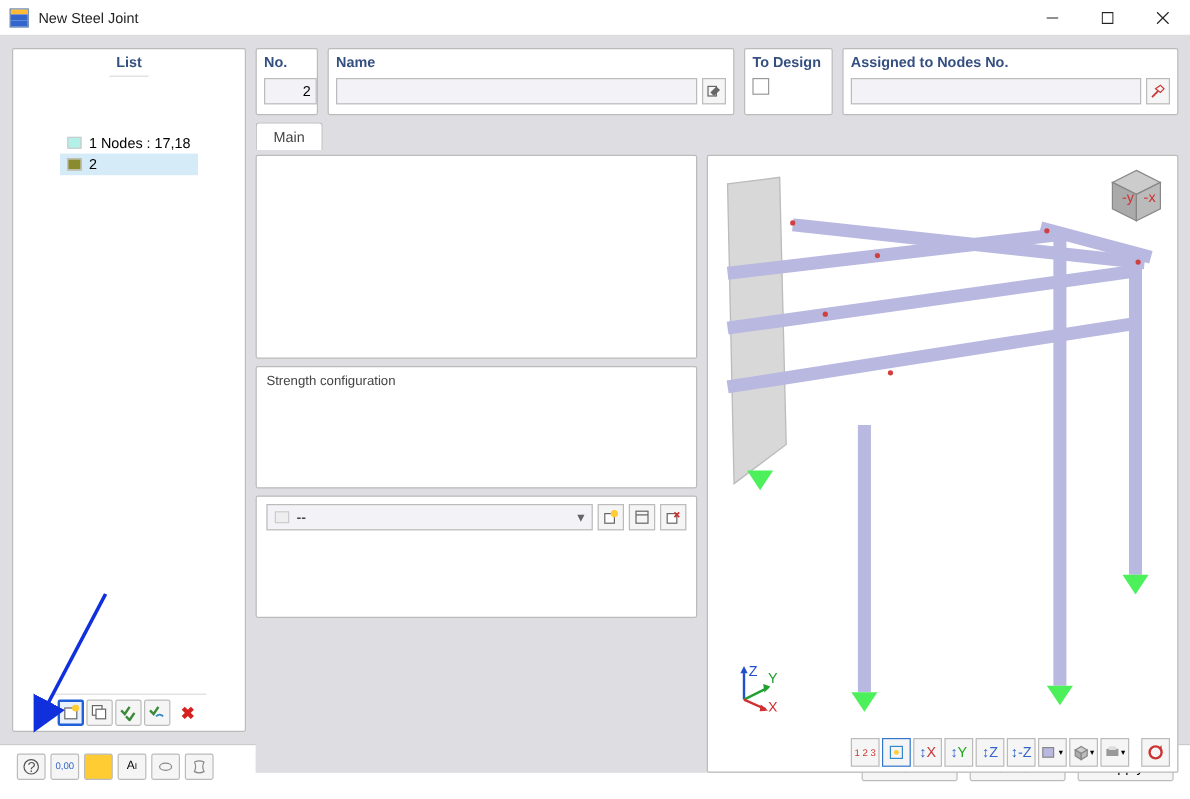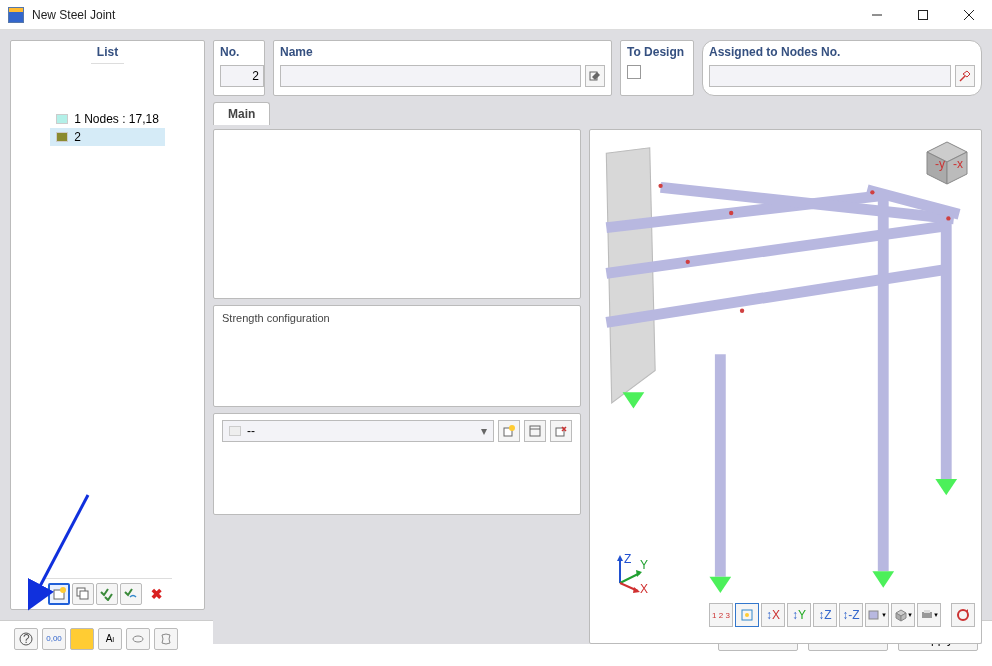--- a/index.html
+++ b/index.html
@@ -36,30 +36,30 @@
 
 .right-area { flex: 1; display: flex; flex-direction: column; gap: 6px; }
 
 
 .fields-row { display: flex; gap: 8px; }
 .field-group { background: #fff; border: 1px solid #bbb; padding: 4px 6px 8px 6px; border-radius: 2px; }
 .field-label { color: #355080; font-weight: 600; margin-bottom: 6px; }
 .fg-no { width: 52px; }
 .fg-name { flex: 1; }
 .fg-design { width: 74px; }
-.fg-assigned { width: 280px; border-radius: 12px; }
+.fg-assigned { width: 280px; }
 .field-input-row { display: flex; gap: 4px; align-items: center; }
 .text-input { height: 22px; border: 1px solid #bbb; padding: 2px 4px; width: 100%; background: #f3f3f7; }
 .text-input.num { text-align: right; width: 44px; background: #f3f3f7; }
 .icon-btn { width: 22px; height: 22px; border: 1px solid #bbb; background: #f5f5f5; display: flex; align-items: center; justify-content: center; cursor: pointer; font-size: 10px; }
 .checkbox { width: 14px; height: 14px; border: 1px solid #999; background: #fff; }
 
 
 .tab-area { flex: 1; display: flex; flex-direction: column; }
-.tabs { display: flex; font-weight: bold; }
+.tabs { display: flex; }
 .tab { padding: 4px 14px; background: #f0f0f0; border: 1px solid #bbb; border-bottom: none; font-size: 12px; color: #444; border-radius: 3px 3px 0 0; }
 .tab.active { background: #fff; }
 .tab-content { flex: 1; background: #dedee2; display: flex; gap: 8px; padding-top: 4px; }
 
 
 .form-col { width: 368px; display: flex; flex-direction: column; gap: 6px; }
 .panel { background: #fff; border: 1px solid #bbb; padding: 6px 8px; border-radius: 2px; }
 .panel.blank { height: 170px; }
 .panel-header { display: flex; justify-content: space-between; color: #355080; font-weight: 600; margin-bottom: 6px; }
 .panel-sub { color: #444; font-size: 11px; margin-bottom: 4px; }
@@ -69,21 +69,21 @@
 .select .sw-inline { width: 12px; height: 10px; background: #b3f0e8; border: 1px solid #ccc; margin-right: 6px; }
 .panel.comment { display: flex; align-items: center; gap: 6px; }
 .panel.comment .panel-header { margin-bottom: 0; }
 .panel.dc { height: 102px; }
 .panel.aa { height: 102px; }
 
 
 .viewport { flex: 1; background: #fff; border: 1px solid #bbb; position: relative; border-radius: 2px; overflow: hidden; }
 .axis-widget { position: absolute; left: 20px; bottom: 50px; }
 .cube-widget { position: absolute; right: 8px; top: 8px; width: 52px; height: 52px; }
-.vp-toolbar { position: absolute; bottom: 16px; right: 6px; display: flex; gap: 2px; }
+.vp-toolbar { position: absolute; bottom: 4px; right: 6px; display: flex; gap: 2px; }
 .vp-toolbar .icon-btn { width: 24px; height: 24px; }
 
 
 .bottom-bar { height: 36px; display: flex; align-items: center; padding: 0 14px; gap: 10px; border-top: 1px solid #ccc; }
 .bottom-left { display: flex; gap: 4px; }
 .bottom-left .tb-btn { width: 24px; height: 22px; }
 .bottom-spacer { flex: 1; }
 .dlg-btn { width: 80px; height: 24px; border: 1px solid #bbb; background: #f5f5f5; cursor: pointer; border-radius: 2px; }
 
 

